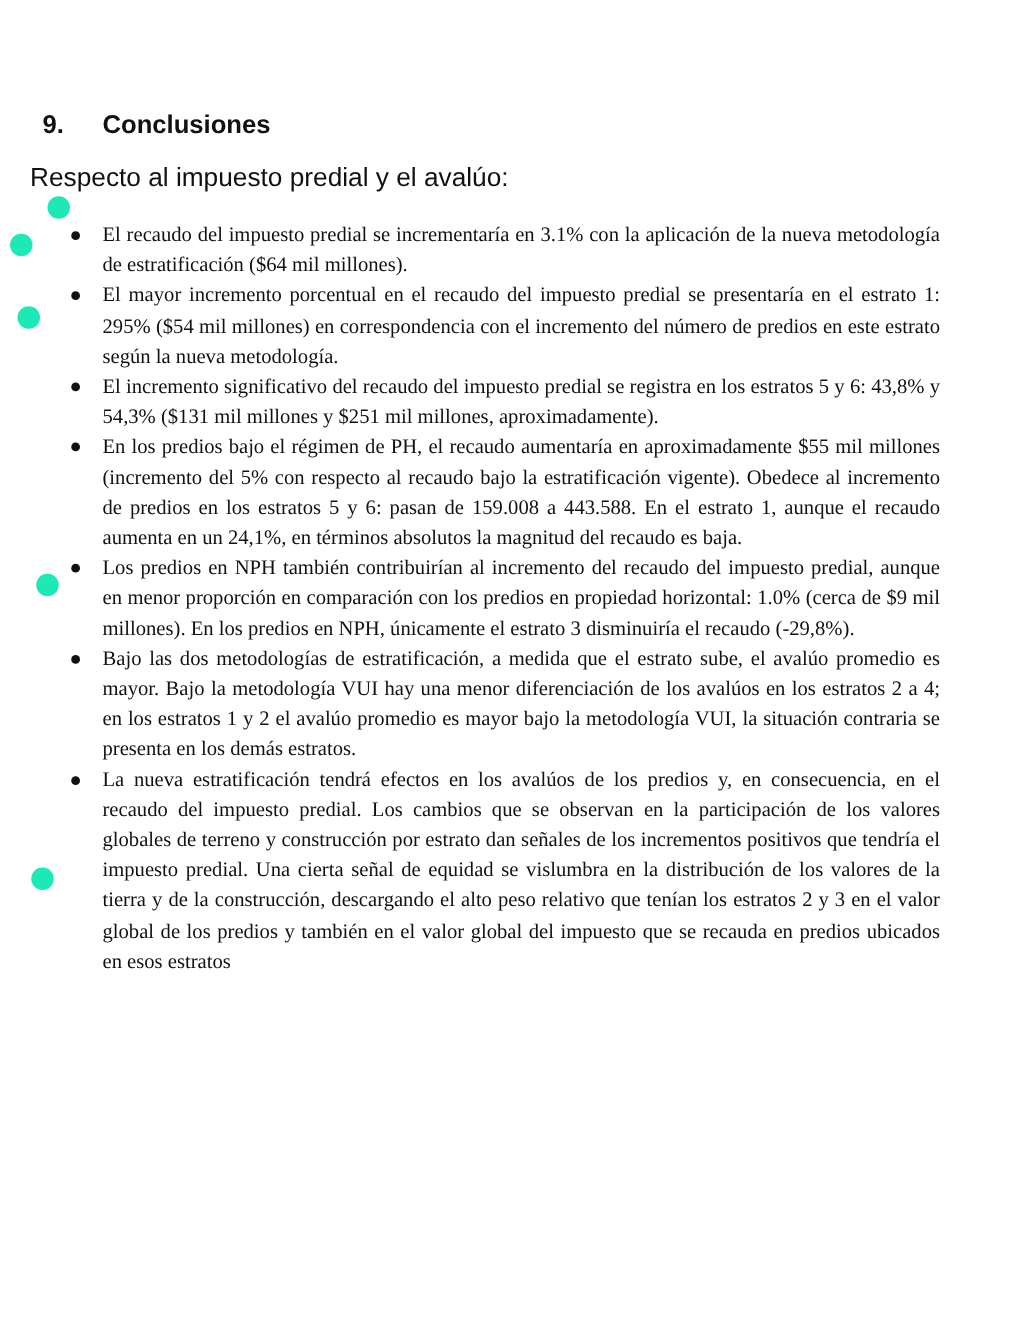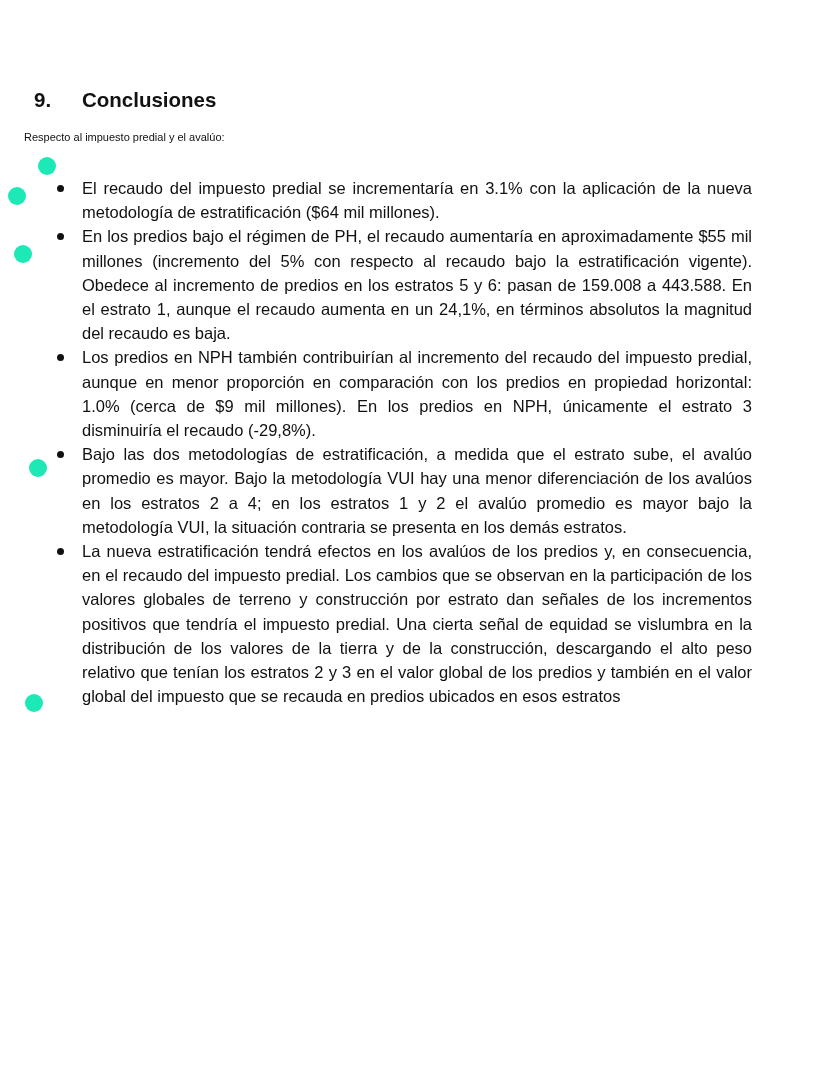--- a/index.html
+++ b/index.html
@@ -6,29 +6,29 @@
   body {
     width: 828px; height: 1067px; position: relative; overflow: hidden;
     font-family: "Liberation Sans", sans-serif; color: #111111;
   }
   .heading {
     position: absolute; left: 34px; top: 88px;
     font-size: 20.5px; font-weight: bold; display: flex;
   }
   .heading .num { width: 48px; }
   .intro {
-    position: absolute; left: 24px; top: 131px; font-size: 11px;
+    position: absolute; left: 24px; top: 131px; font-size: 21px;
   }
   ul.bullets {
     position: absolute; left: 82px; top: 176px; width: 670px;
     margin: 0; padding: 0; list-style: none;
     font-size: 16.5px; line-height: 24.2px;
   }
   ul.bullets li {
-    position: relative; text-align: justify; margin: 0; padding: 0;
+    position: relative; text-align: justify; margin: 0; padding: 0; font-family: Liberation Serif, serif;
   }
   ul.bullets li::before {
     content: ""; position: absolute; left: -25px; top: 9px;
     width: 7px; height: 7px; border-radius: 50%; background: #111;
   }
   .dot {
     position: absolute; width: 18px; height: 18px; border-radius: 50%;
     background: #1de9b6;
   }
 </style>
@@ -37,20 +37,22 @@
 
 <div class="heading">
   <span class="num">9.</span>
   <span>Conclusiones</span>
 </div>
 
 <div class="intro">Respecto al impuesto predial y el avalúo:</div>
 
 <ul class="bullets">
   <li>El recaudo del impuesto predial se incrementaría en 3.1% con la aplicación de la nueva metodología de estratificación ($64 mil millones).</li>
+  <li>El mayor incremento porcentual en el recaudo del impuesto predial se presentaría en el estrato 1: 295% ($54 mil millones) en correspondencia con el incremento del número de predios en este estrato según la nueva metodología.</li>
+  <li>El incremento significativo del recaudo del impuesto predial se registra en los estratos 5 y 6: 43,8% y 54,3% ($131 mil millones y $251 mil millones, aproximadamente).</li>
   <li>En los predios bajo el régimen de PH, el recaudo aumentaría en aproximadamente $55 mil millones (incremento del 5% con respecto al recaudo bajo la estratificación vigente). Obedece al incremento de predios en los estratos 5 y 6: pasan de 159.008 a 443.588. En el estrato 1, aunque el recaudo aumenta en un 24,1%, en términos absolutos la magnitud del recaudo es baja.</li>
   <li>Los predios en NPH también contribuirían al incremento del recaudo del impuesto predial, aunque en menor proporción en comparación con los predios en propiedad horizontal: 1.0% (cerca de $9 mil millones). En los predios en NPH, únicamente el estrato 3 disminuiría el recaudo (-29,8%).</li>
   <li>Bajo las dos metodologías de estratificación, a medida que el estrato sube, el avalúo promedio es mayor. Bajo la metodología VUI hay una menor diferenciación de los avalúos en los estratos 2 a 4; en los estratos 1 y 2 el avalúo promedio es mayor bajo la metodología VUI, la situación contraria se presenta en los demás estratos.</li>
   <li>La nueva estratificación tendrá efectos en los avalúos de los predios y, en consecuencia, en el recaudo del impuesto predial. Los cambios que se observan en la participación de los valores globales de terreno y construcción por estrato dan señales de los incrementos positivos que tendría el impuesto predial. Una cierta señal de equidad se vislumbra en la distribución de los valores de la tierra y de la construcción, descargando el alto peso relativo que tenían los estratos 2 y 3 en el valor global de los predios y también en el valor global del impuesto que se recauda en predios ubicados en esos estratos</li>
 </ul>
 
 <div class="dot" style="left: 38px; top: 157px; background: rgb(29, 233, 182);"></div>
 <div class="dot" style="left: 8px; top: 187px; background: rgb(29, 233, 182);"></div>
 <div class="dot" style="left: 14px; top: 245px; background: rgb(29, 233, 182);"></div>
 <div class="dot" style="left: 29px; top: 459px; background: rgb(29, 233, 182);"></div>

